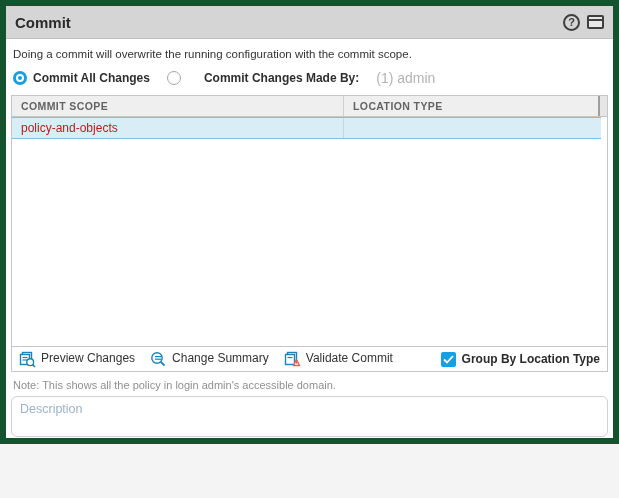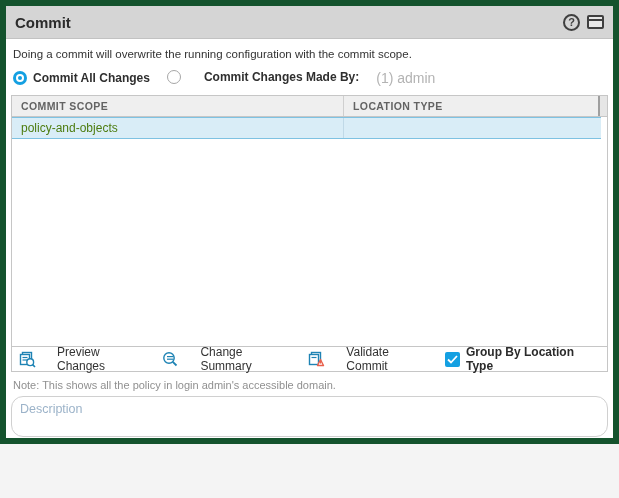--- a/index.html
+++ b/index.html
@@ -36,21 +36,21 @@
     position:relative; cursor:pointer; background:#e8e8e8;
   }
   .window-icon::after {
     content:""; position:absolute; left:0; right:0; top:2px;
     height:2px; background:#3f3f3f;
   }
   
   .intro { margin:9px 7px 0; font-size:11.5px; color:#333; }
   
   .radio-row { margin:9px 7px 0; display:flex; align-items:center; height:18px; }
-  .radio-option { display:flex; align-items:flex-start; cursor:pointer; }
+  .radio-option { display:flex; align-items:center; cursor:pointer; }
   .radio-option + .radio-option { margin-left:17px;gap:17px; }
   .radio-circle {
     width:14px; height:14px; border-radius:50%;
     border:1px solid #a6a6a6; background:#fff;
     position:relative; flex:none;
   }
   .radio-circle.checked {
     border:none; background:#14a0e2;
   }
   .radio-circle.checked::before {
@@ -74,42 +74,42 @@
   .gh-cell.c1 { width:332px; border-right:1px solid #cfcfcf; }
   .gh-cell.c2 { flex:1; }
   .gh-scroll-spacer { width:9px; background:#e6e6e6; border-left:2px solid #9f9f9f; }
   .grid-body { height:229px; background:#fff; }
   .grid-row {
     display:flex; height:22px; margin-right:6px;
     background:#d9edf7;
     border-top:1px solid #7ec2e2; border-bottom:1px solid #7ec2e2;
     cursor:pointer;
   }
-  .gr-cell { font-size:12px; color:#4d7c0f; line-height:20px; padding-left:9px; white-space:nowrap; }
+  .gr-cell { font-size:12px; color:#b91c1c; line-height:20px; padding-left:9px; white-space:nowrap; }
   .gr-cell.c1 { width:332px; border-right:1px solid rgba(120,160,185,.25); }
   .gr-cell.c2 { flex:1; }
   
   .grid-toolbar {
     margin:0 5px; border:1px solid #c6c6c6; border-top:none;
     height:25px; display:flex; align-items:center; padding:0 7px;
   }
-  .tb-action { display:flex; align-items:center; margin-right:15px; cursor:pointer;gap:16px; }
+  .tb-action { display:flex; margin-right:15px; cursor:pointer; }
   .tb-action .lbl { margin-left:5px; font-size:12px; color:#333; }
   .tb-spacer { flex:1; }
   .tb-check { display:flex; align-items:center; cursor:pointer; }
   .checkbox {
     width:15px; height:15px; border-radius:2px; background:#14a0e2;
     display:flex; align-items:center; justify-content:center; flex:none;
   }
   .tb-check .lbl { margin-left:6px; font-size:12px; font-weight:bold; color:#2b2b2b; }
   
   .note { margin:7px 7px 0; font-size:11px; color:#909090; }
   .desc {
     display:block; margin:5px 5px 0; width:calc(100% - 10px); height:41px;
-    border:1px solid #d0d0d0; border-radius:12px; resize:none;
+    border:1px solid #d0d0d0; border-radius:6px; resize:none;
     padding:5px 8px; font-size:12.5px; color:#333;
     font-family:"Liberation Sans", sans-serif; outline:none;
   }
   .desc::placeholder { color:#9cb3c9; opacity:1; }
   
   .footer-buttons { position:absolute; right:17px; top:454px; display:flex; gap:9px; }
   .btn {
     height:27px; border-radius:14px; font-size:12.5px;
     font-family:"Liberation Sans", sans-serif;
     display:flex; align-items:center; cursor:pointer;

